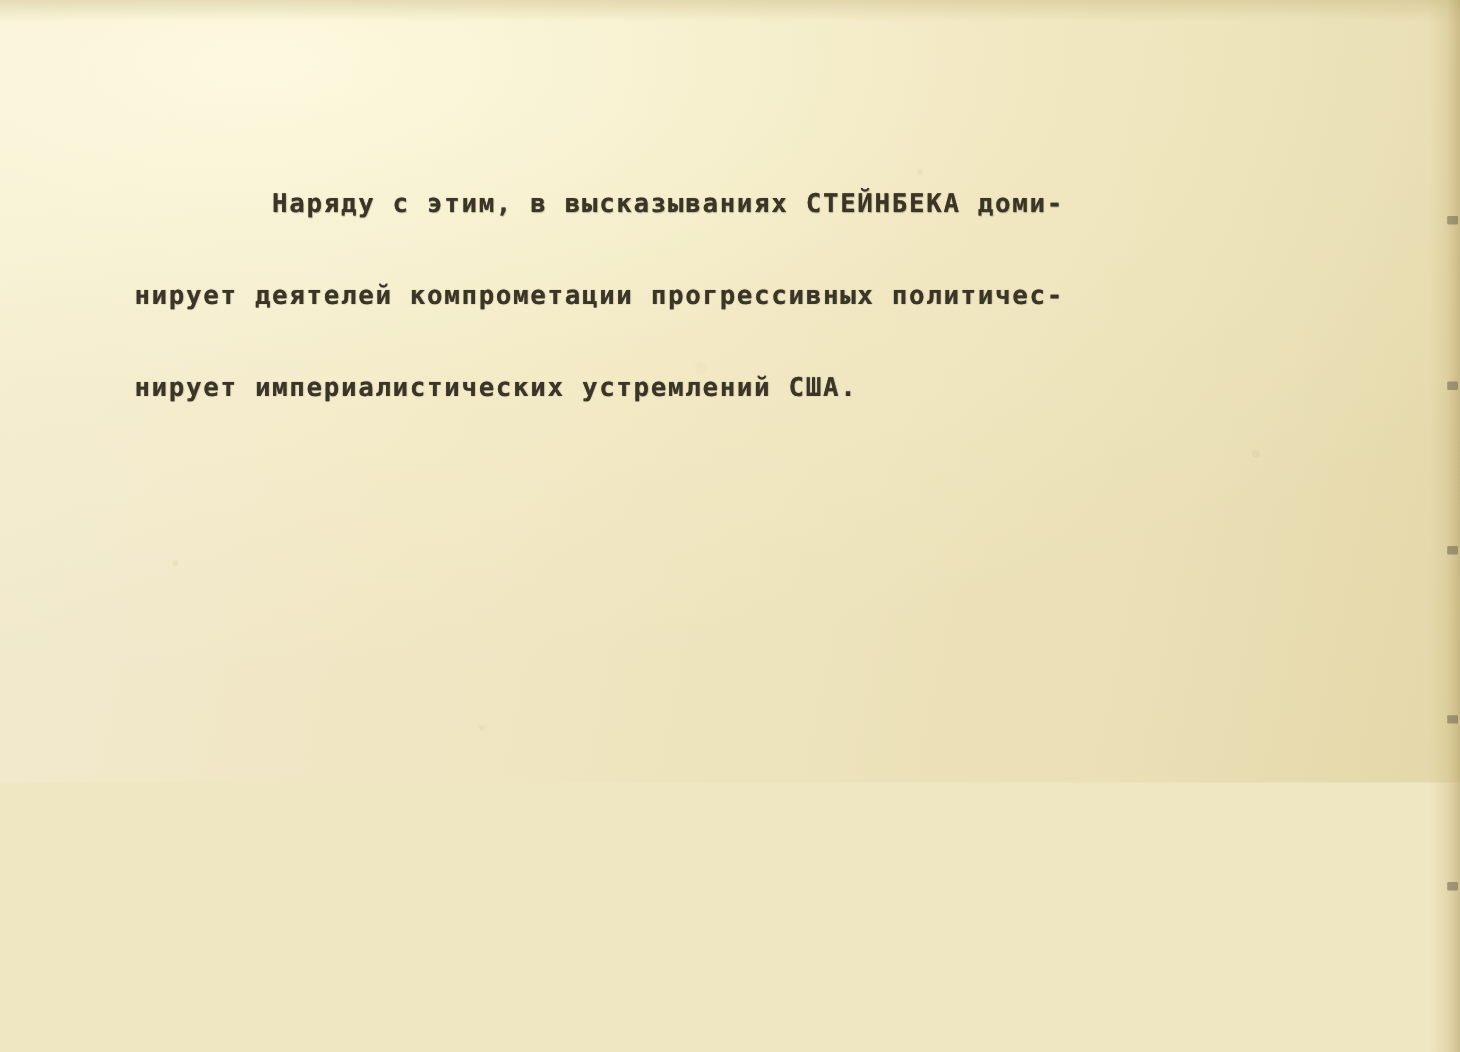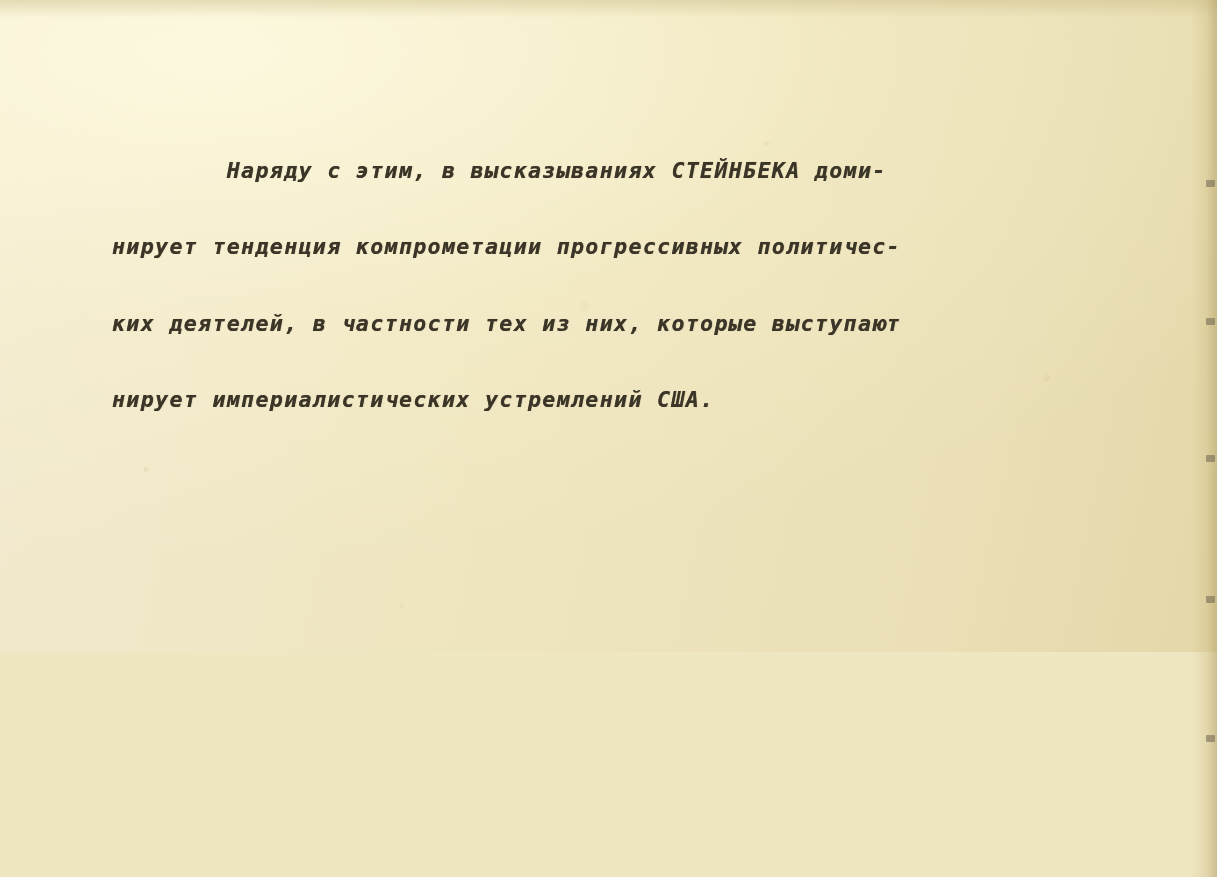--- a/index.html
+++ b/index.html
@@ -16,21 +16,20 @@
 
   .page {
     position: relative;
     width: 1217px;
     height: 652px;
     box-sizing: border-box;
     
     background:
       radial-gradient(140% 110% at 18% 8%, rgba(255,252,226,0.85) 0%, rgba(255,250,215,0.25) 38%, rgba(232,219,172,0.0) 72%),
       linear-gradient(102deg, #f2ead0 0%, #efe5c0 42%, #eadfb6 78%, #e4d8a9 100%);
-    font-style: italic;
   }
 
   
   .grain {
     position: absolute;
     inset: 0;
     pointer-events: none;
     background:
       radial-gradient(circle at 12% 72%, rgba(196,178,120,0.18) 0 2px, rgba(0,0,0,0) 3px),
       radial-gradient(circle at 63% 22%, rgba(196,178,120,0.16) 0 2px, rgba(0,0,0,0) 3px),
@@ -113,22 +112,21 @@
   <div class="edge-mark" style="top:180px;"></div>
   <div class="edge-mark" style="top:318px;"></div>
   <div class="edge-mark" style="top:455px;"></div>
   <div class="edge-mark" style="top:596px;"></div>
   <div class="edge-mark" style="top:735px;"></div>
 
   <div class="typed">
 
     <div class="para">
       <span class="line">        Наряду с этим, в высказываниях СТЕЙНБЕКА доми-</span>
-      <span class="line">нирует тенденция компрометации прогрессивных политичес-</span>
-      <span class="line">ких деятелей, в частности тех из них, которые выступают</span>
+      <span class="line">нирует деятелей компрометации прогрессивных политичес-</span>
       <span class="line">нирует империалистических устремлений США.</span>
     </div>
 
     <div class="gap-lg"></div>
 
 
     <div class="gap-xl"></div>
 
     
 

